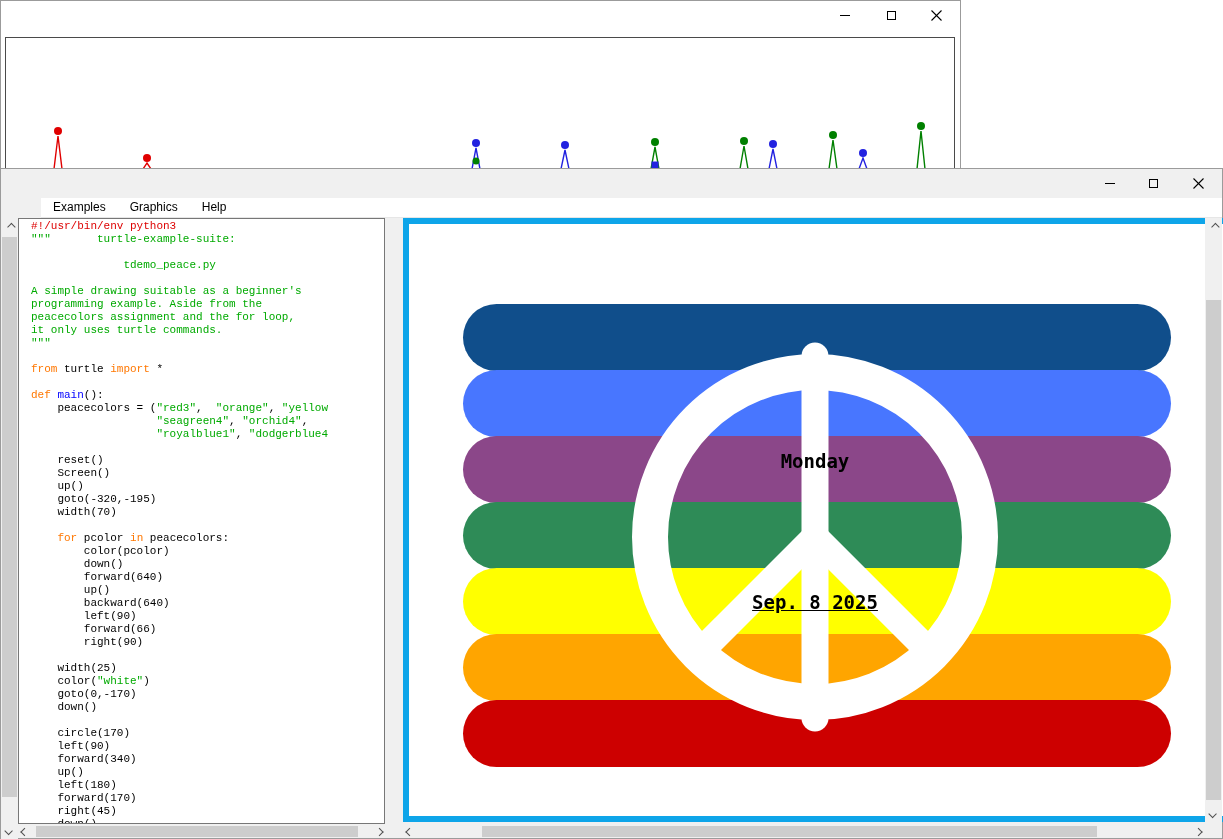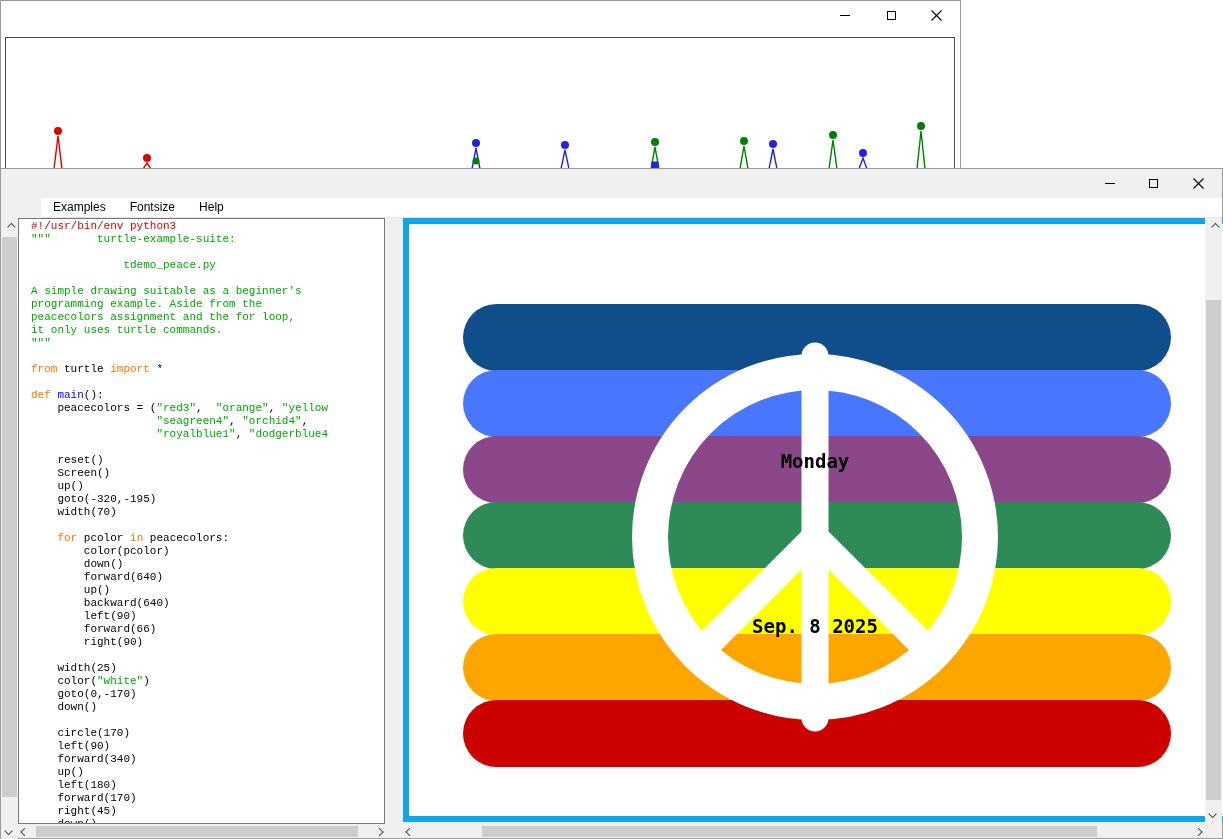--- a/index.html
+++ b/index.html
@@ -112,21 +112,21 @@
     </div>
   <div class="cap-btn" style="left:1182px;">
     <svg width="11" height="11" viewBox="0 0 11 11">
       <line x1="0.5" y1="0.5" x2="10.5" y2="10.5" stroke="#000" stroke-width="1.1"></line>
       <line x1="10.5" y1="0.5" x2="0.5" y2="10.5" stroke="#000" stroke-width="1.1"></line>
     </svg>
   </div>
 
   <div id="menubar">
     <span class="menu-item">Examples</span>
-    <span class="menu-item">Fontsize</span>
+    <span class="menu-item">Graphics</span>
     <span class="menu-item">Help</span>
   </div>
 
   <div class="sb" style="left:0;top:49px;width:17px;height:621px;">
     <div class="sb-btn" style="left:0;top:0;">
         <span class="chev up"></span>
       </div>
     <div class="sb-thumb" style="left:1px;top:19px;width:15px;height:560px;"></div>
     <div class="sb-btn" style="left:0;top:604px;">
         <span class="chev down"></span>
@@ -157,21 +157,21 @@
         <div class="stripe" style="top: 410px; background: rgb(255, 165, 0);"></div>
         <div class="stripe" style="top: 476px; background: rgb(205, 0, 0);"></div>
       </div>
     <svg id="peace-svg" width="798" height="602">
       <circle id="peace-ring" cx="406" cy="313" r="165" fill="none" stroke-width="36" stroke="#FFFFFF"></circle>
       <line id="peace-stem" x1="406" y1="132" x2="406" y2="494" stroke-width="27" stroke-linecap="round" stroke="#FFFFFF"></line>
       <line id="peace-leg-l" x1="406" y1="313" x2="293" y2="426" stroke-width="27" stroke-linecap="round" stroke="#FFFFFF"></line>
       <line id="peace-leg-r" x1="406" y1="313" x2="519" y2="426" stroke-width="27" stroke-linecap="round" stroke="#FFFFFF"></line>
     </svg>
     <div class="turtle-label" style="left:406px;top:237px;">Monday</div>
-    <div class="turtle-label" style="left:406px;top:402px;">Sep. 8 2025</div>
+    <div class="turtle-label" style="left:406px;top:378px;text-decoration:underline;">Sep. 8 2025</div>
   </div>
 
   <div class="sb" style="left:402px;top:656px;width:800px;height:13px;">
     <div class="sb-btn h" style="left:0;top:0;">
         <span class="chev left"></span>
       </div>
     <div class="sb-thumb" style="left:79px;top:1px;width:615px;height:11px;"></div>
     <div class="sb-btn h" style="left:786px;top:0;">
         <span class="chev right"></span>
       </div>

